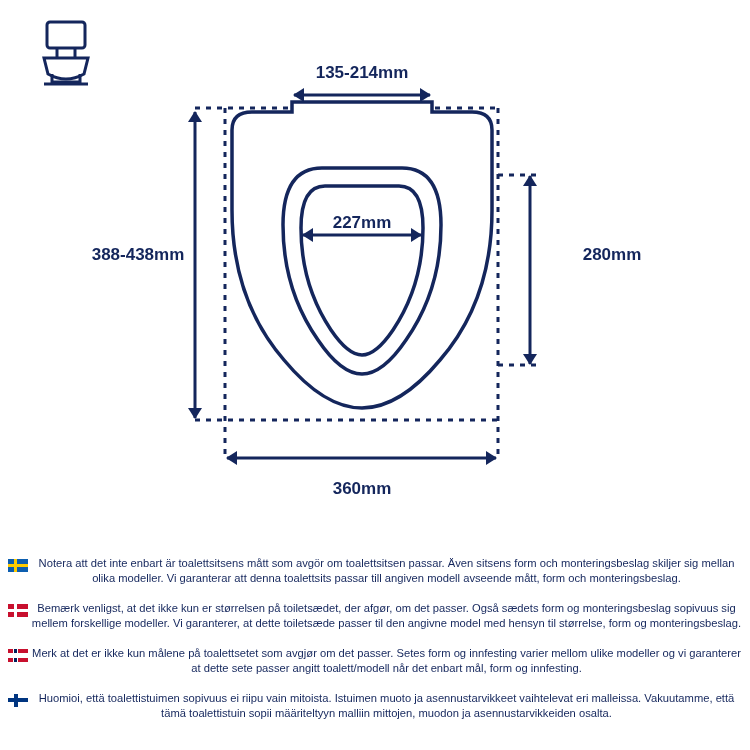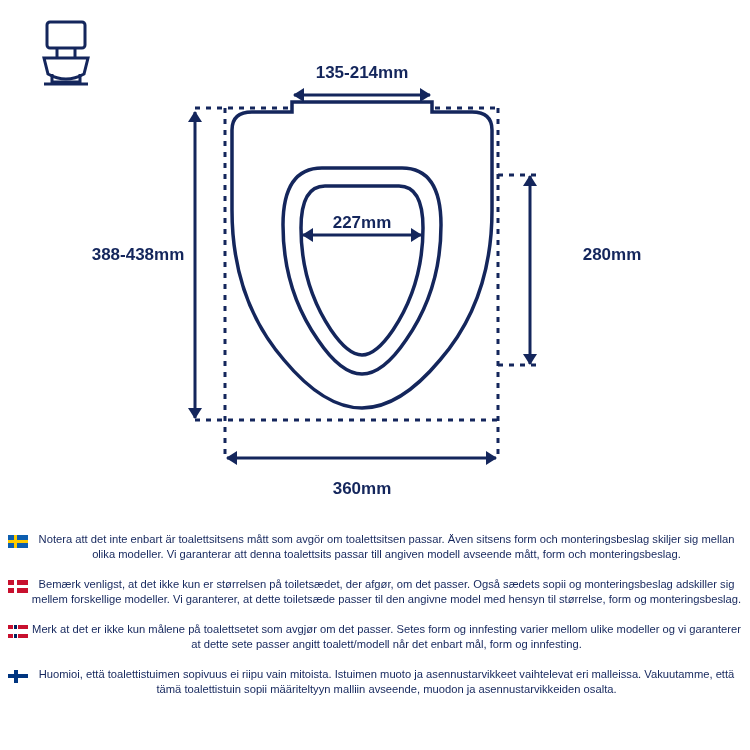--- a/index.html
+++ b/index.html
@@ -23,21 +23,21 @@
   .diagram {
     position: absolute;
     left: 0;
     top: 0;
     width: 750px;
     height: 530px;
   }
   .notes {
     position: absolute;
     left: 0;
-    top: 532px;
+    top: 556px;
     width: 750px;
     padding: 0 8px;
     box-sizing: border-box;
   }
   .note-row {
     display: flex;
     align-items: flex-start;
     margin-bottom: 14px;
   }
   .note-row .flag {
@@ -235,31 +235,31 @@
 
   <div class="notes">
 
     <div class="note-row">
       <span class="flag flag-se"></span>
       <span class="note-text">Notera att det inte enbart är toalettsitsens mått som avgör om toalettsitsen passar. Även sitsens form och monteringsbeslag skiljer sig mellan olika modeller. Vi garanterar att denna toalettsits passar till angiven modell avseende mått, form och monteringsbeslag.</span>
     </div>
 
     <div class="note-row">
       <span class="flag flag-dk"></span>
-      <span class="note-text">Bemærk venligst, at det ikke kun er størrelsen på toiletsædet, der afgør, om det passer. Også sædets sopii og monteringsbeslag adskiller sig mellem forskellige modeller. Vi garanterer, at dette toiletsæde passer til den angivne model med hensyn til størrelse, form og monteringsbeslag.</span>
+      <span class="note-text">Bemærk venligst, at det ikke kun er størrelsen på toiletsædet, der afgør, om det passer. Også sædets form og monteringsbeslag sopivuus sig mellem forskellige modeller. Vi garanterer, at dette toiletsæde passer til den angivne model med hensyn til størrelse, form og monteringsbeslag.</span>
     </div>
 
     <div class="note-row">
       <span class="flag flag-no">
         <span class="inner-v"></span>
           <span class="inner-h"></span>
       </span>
       <span class="note-text">Merk at det er ikke kun målene på toalettsetet som avgjør om det passer. Setes form og innfesting varier mellom ulike modeller og vi garanterer at dette sete passer angitt toalett/modell når det enbart mål, form og innfesting.</span>
     </div>
 
     <div class="note-row">
       <span class="flag flag-fi"></span>
-      <span class="note-text">Huomioi, että toalettistuimen sopivuus ei riipu vain mitoista. Istuimen muoto ja asennustarvikkeet vaihtelevat eri malleissa. Vakuutamme, että tämä toalettistuin sopii määriteltyyn malliin avseende, muodon ja asennustarvikkeiden osalta.</span>
+      <span class="note-text">Huomioi, että toalettistuimen sopivuus ei riipu vain mitoista. Istuimen muoto ja asennustarvikkeet vaihtelevat eri malleissa. Vakuutamme, että tämä toalettistuin sopii määriteltyyn malliin mittojen, muodon ja asennustarvikkeiden osalta.</span>
     </div>
 
   </div>
 
 </div>
 
 </body></html>

